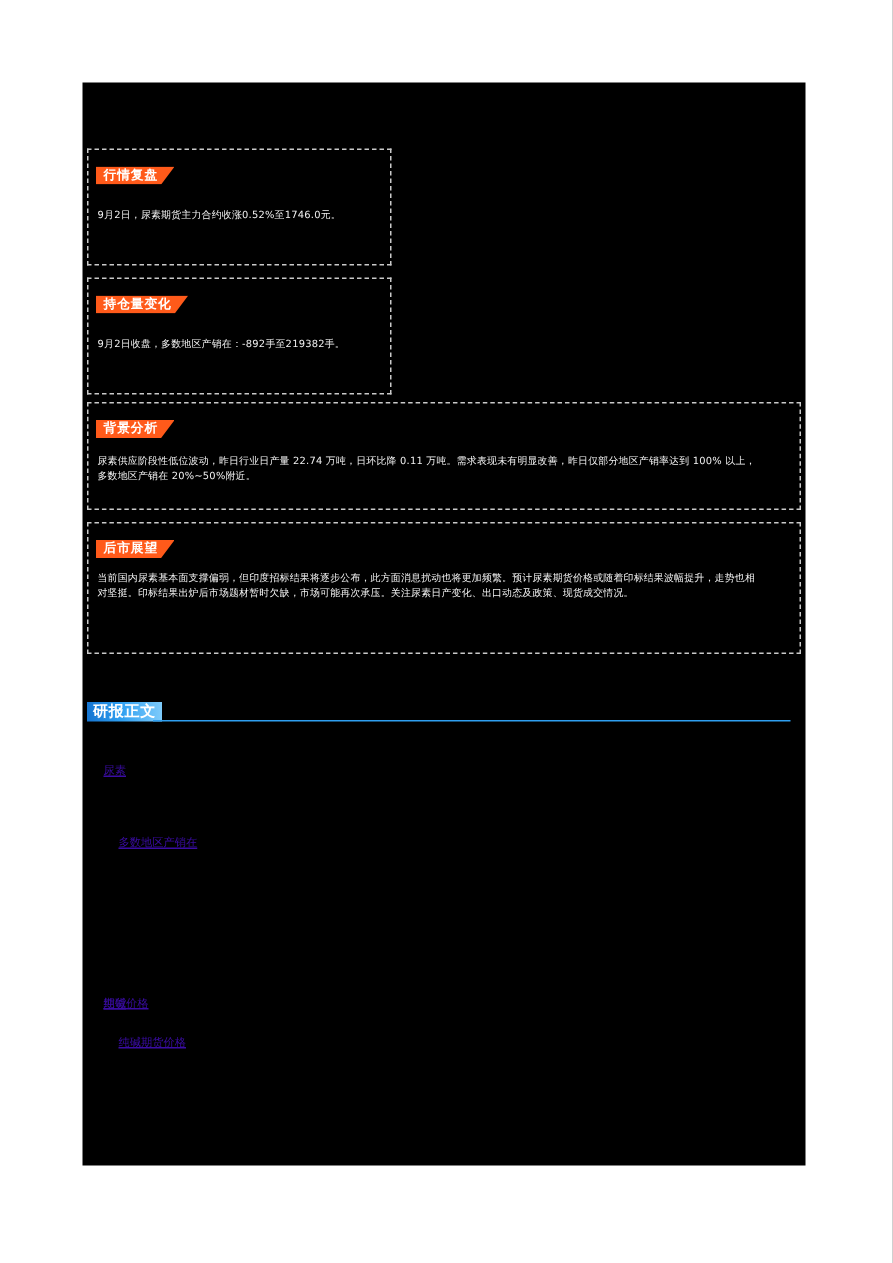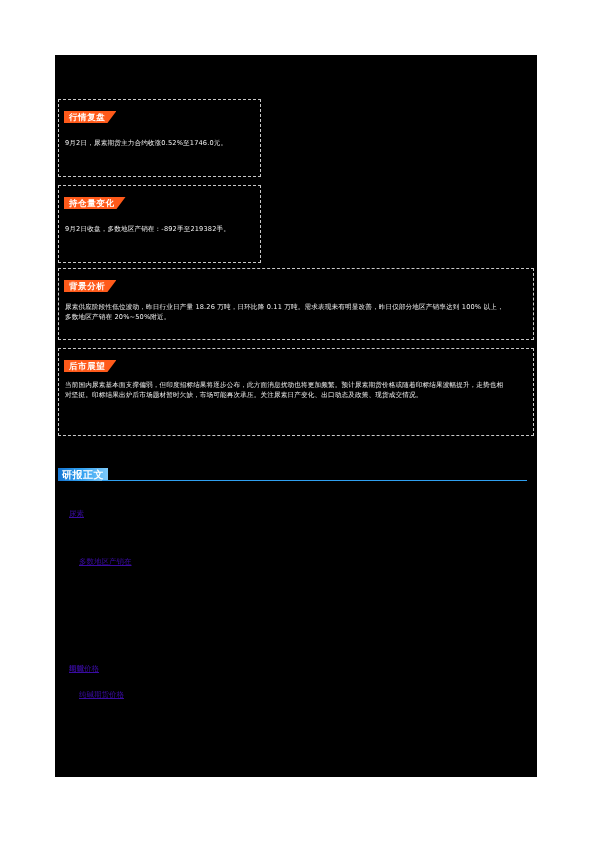--- a/index.html
+++ b/index.html
@@ -138,21 +138,21 @@
       <div class="tag-wrap">
         <span class="tag-orange">持仓量变化</span>
       </div>
       <div class="card-body" style="top:38px;">9月2日收盘，多数地区产销在：-892手至219382手。</div>
     </div>
 
     <div class="card" style="left:3px; top:213px; width:476px; height:72px;">
       <div class="tag-wrap">
         <span class="tag-orange">背景分析</span>
       </div>
-      <div class="card-body" style="top:33px;">尿素供应阶段性低位波动，昨日行业日产量 18.26 万吨，日环比降 0.11 万吨。需求表现未有明显改善，昨日仅部分地区产销率达到 100% 以上，多数地区产销在 20%~50%附近。</div>
+      <div class="card-body" style="top:33px;">尿素供应阶段性低位波动，昨日行业日产量 22.74 万吨，日环比降 0.11 万吨。需求表现未有明显改善，昨日仅部分地区产销率达到 100% 以上，多数地区产销在 20%~50%附近。</div>
     </div>
 
     <div class="card" style="left:3px; top:293px; width:476px; height:88px;">
       <div class="tag-wrap">
         <span class="tag-orange">后市展望</span>
       </div>
       <div class="card-body" style="top:31px;">当前国内尿素基本面支撑偏弱，但印度招标结果将逐步公布，此方面消息扰动也将更加频繁。预计尿素期货价格或随着印标结果波幅提升，走势也相对坚挺。印标结果出炉后市场题材暂时欠缺，市场可能再次承压。关注尿素日产变化、出口动态及政策、现货成交情况。</div>
     </div>
 
     <div class="section-head" style="top:413px;">

